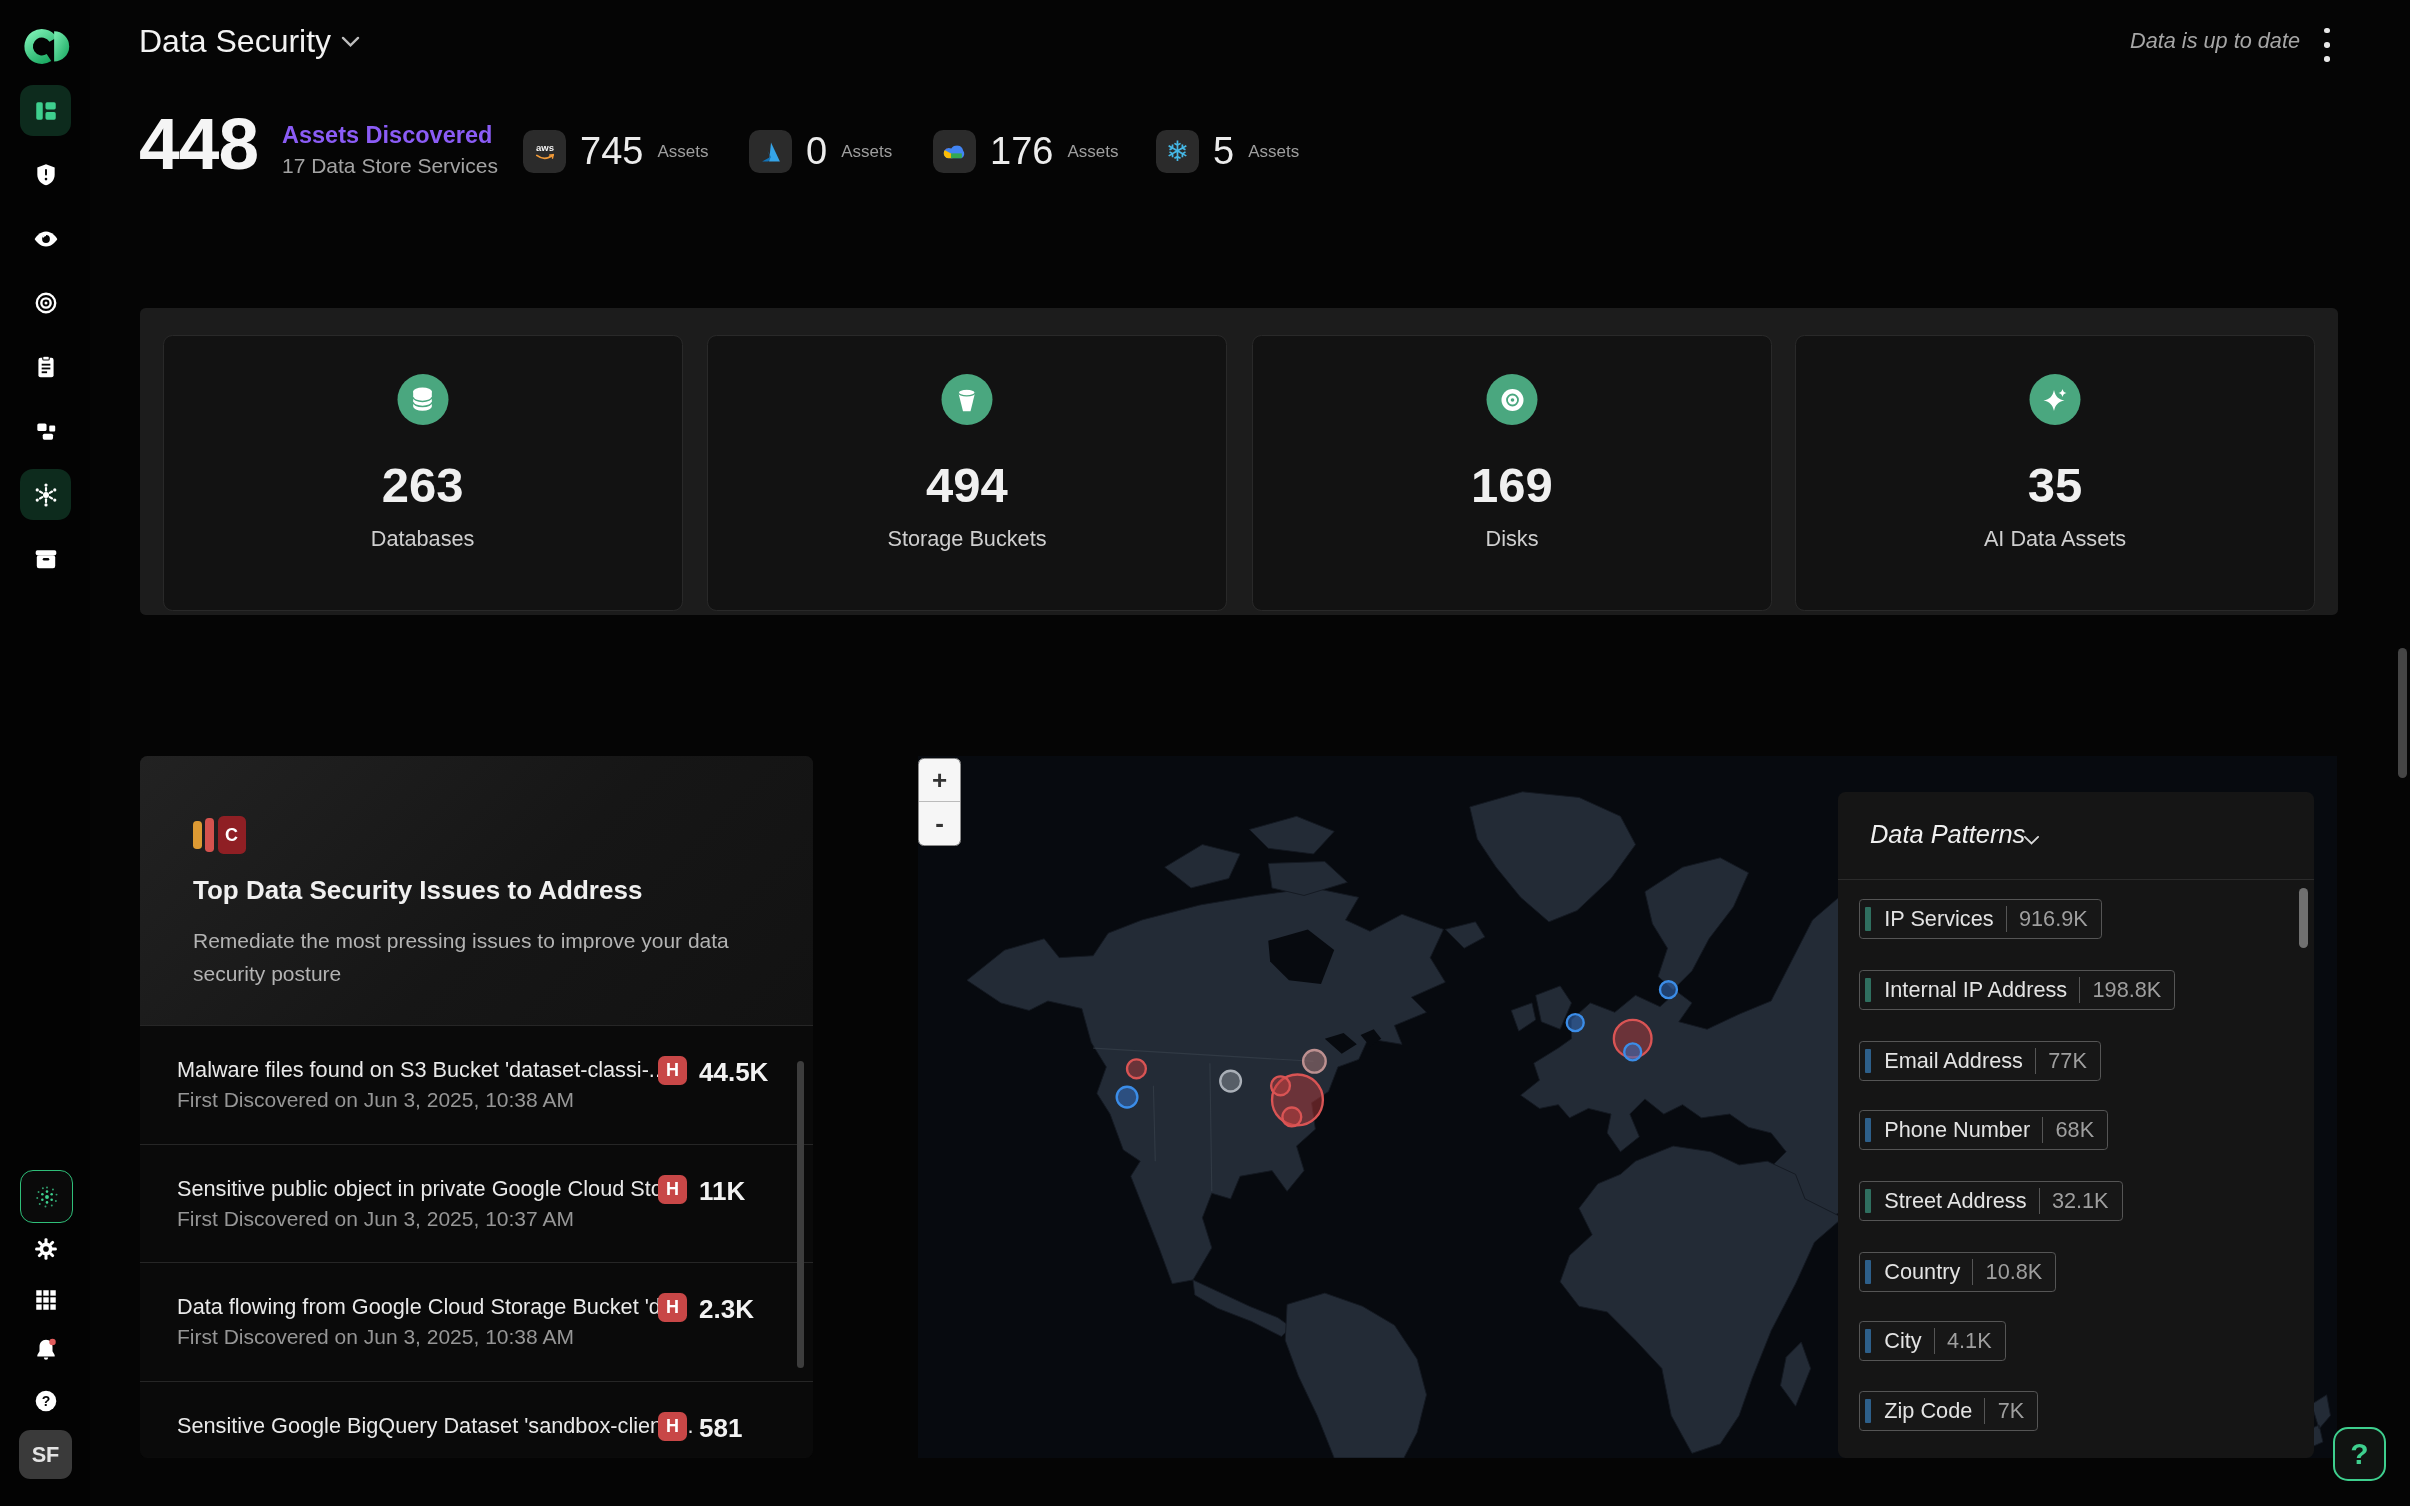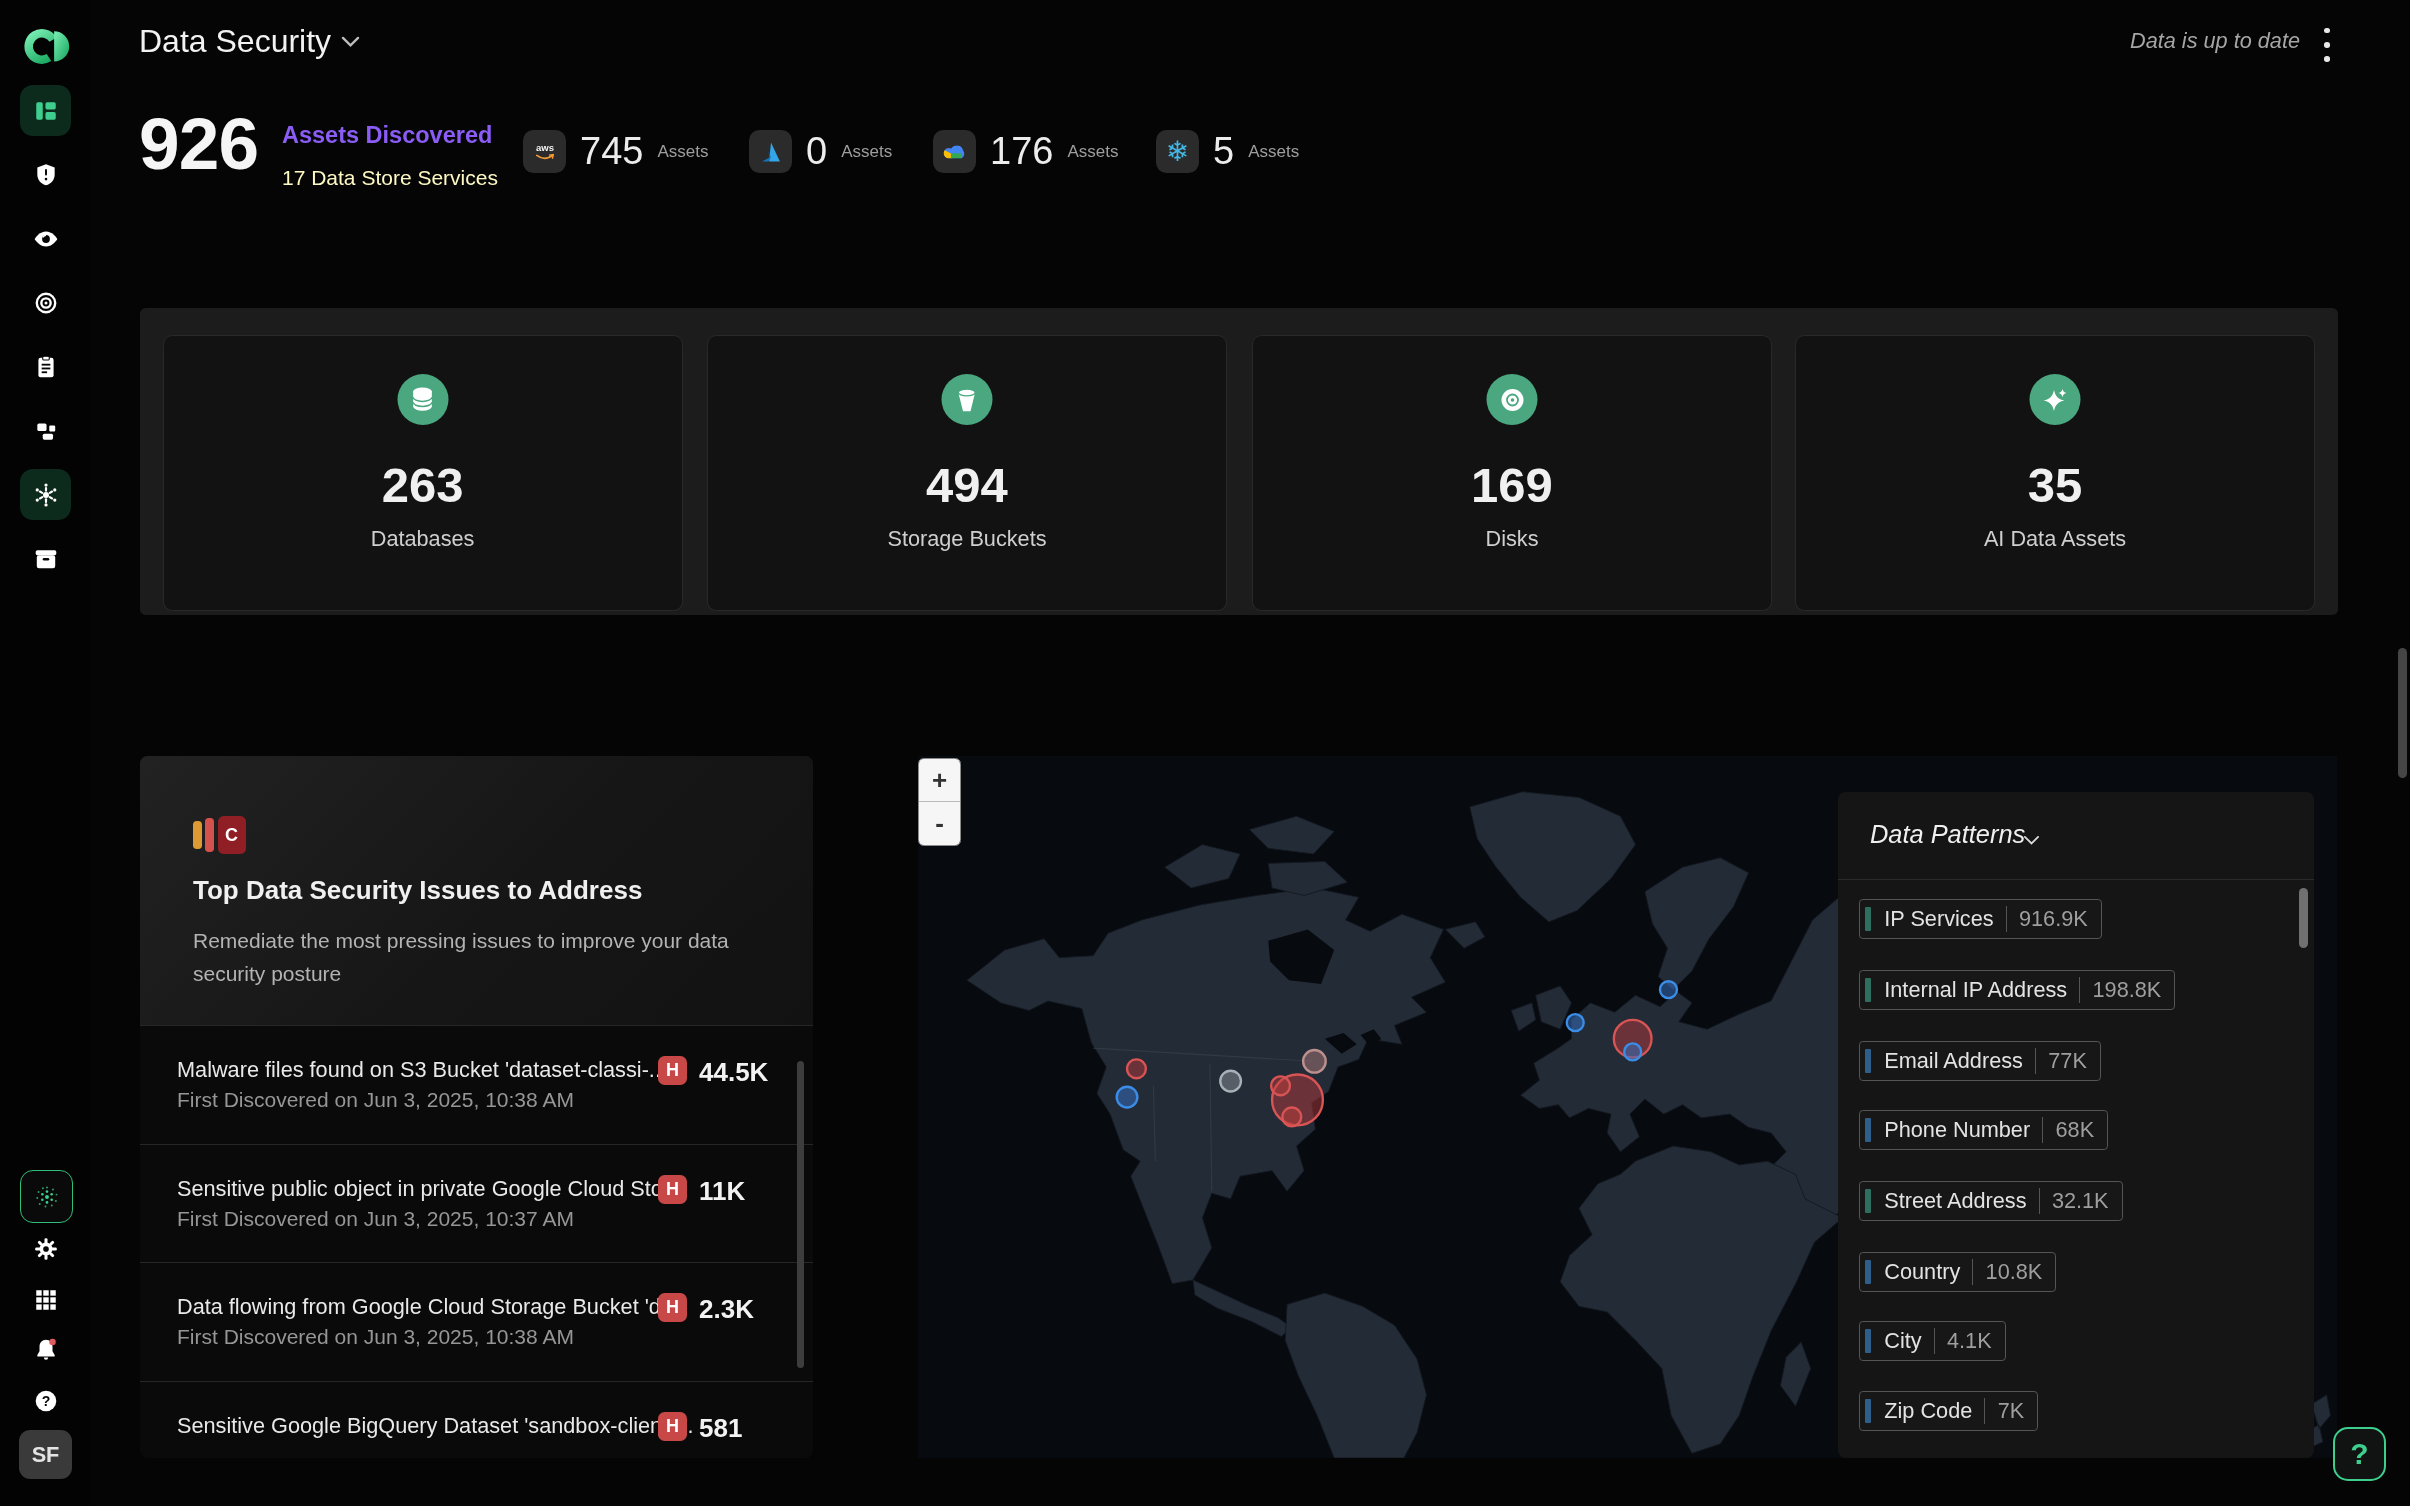--- a/index.html
+++ b/index.html
@@ -23,21 +23,21 @@
   .title-chevron{position:absolute;left:341px;top:36px;}
   .uptodate{position:absolute;right:111px;top:28px;font-size:21.7px;font-style:italic;color:#a6a6a6;text-align:center;}
   .kebab{position:absolute;right:73px;top:26px;width:22.6px;height:34px;cursor:pointer;
     display:flex;flex-direction:column;align-items:center;justify-content:space-between;padding:1.9px 0;}
   .kebab span{width:5.6px;height:5.6px;border-radius:50%;background:#e8e8e8;}
 
   
   .big-num{position:absolute;left:139px;top:102px;font-size:73px;font-weight:600;color:#f5f5f5;letter-spacing:-0.9px;}
   .big-label{position:absolute;left:282px;top:122px;}
   .big-label .l1{font-size:23.5px;font-weight:700;color:#8b5cf6;}
-  .big-label .l2{font-size:21px;color:#fef9c3;margin-top:17px;}
+  .big-label .l2{font-size:21px;color:#a3a3a3;margin-top:5px;}
   .provider{position:absolute;top:130px;display:flex;align-items:center;gap:14px;}
   .ptile{width:43px;height:43px;border-radius:10.4px;background:#2b2b2b;
     display:flex;align-items:center;justify-content:center;}
   .pcount{font-size:38px;font-weight:500;color:#ececec;}
   .plabel{font-size:17px;color:#9e9e9e;}
   .snow{font-size:28px;color:#45b8e6;line-height:1;}
 
   
   .cards-panel{position:absolute;left:140px;top:308px;width:2198px;height:307px;background:#1c1c1c;border-radius:5.6px;}
   .card{position:absolute;top:27px;width:518px;height:274px;background:#121212;
@@ -269,21 +269,21 @@
   <svg class="title-chevron" width="19" height="11.3" viewBox="0 0 20 12">
     <path d="M2 2 L10 10 L18 2" stroke="#bdbdbd" stroke-width="2.4" fill="none" stroke-linecap="round"></path>
     </svg>
   <div class="uptodate">Data is up to date</div>
   <div class="kebab">
       <span></span>
       <span></span>
       <span></span>
     </div>
 
-  <div class="big-num">926</div>
+  <div class="big-num">448</div>
   <div class="big-label">
     <div class="l1">Assets Discovered</div>
     <div class="l2">17 Data Store Services</div>
   </div>
 
   <div class="provider" style="left:523px">
     <div class="ptile">
       <svg width="30" height="30" viewBox="0 0 44 44">
         <text x="22" y="21" font-size="14" font-weight="bold" text-anchor="middle" fill="#f5f5f5" font-family="Liberation Sans,sans-serif">aws</text>
         <path d="M10 27 Q22 36 34 26" stroke="#f29a38" stroke-width="2.6" fill="none" stroke-linecap="round"></path>

